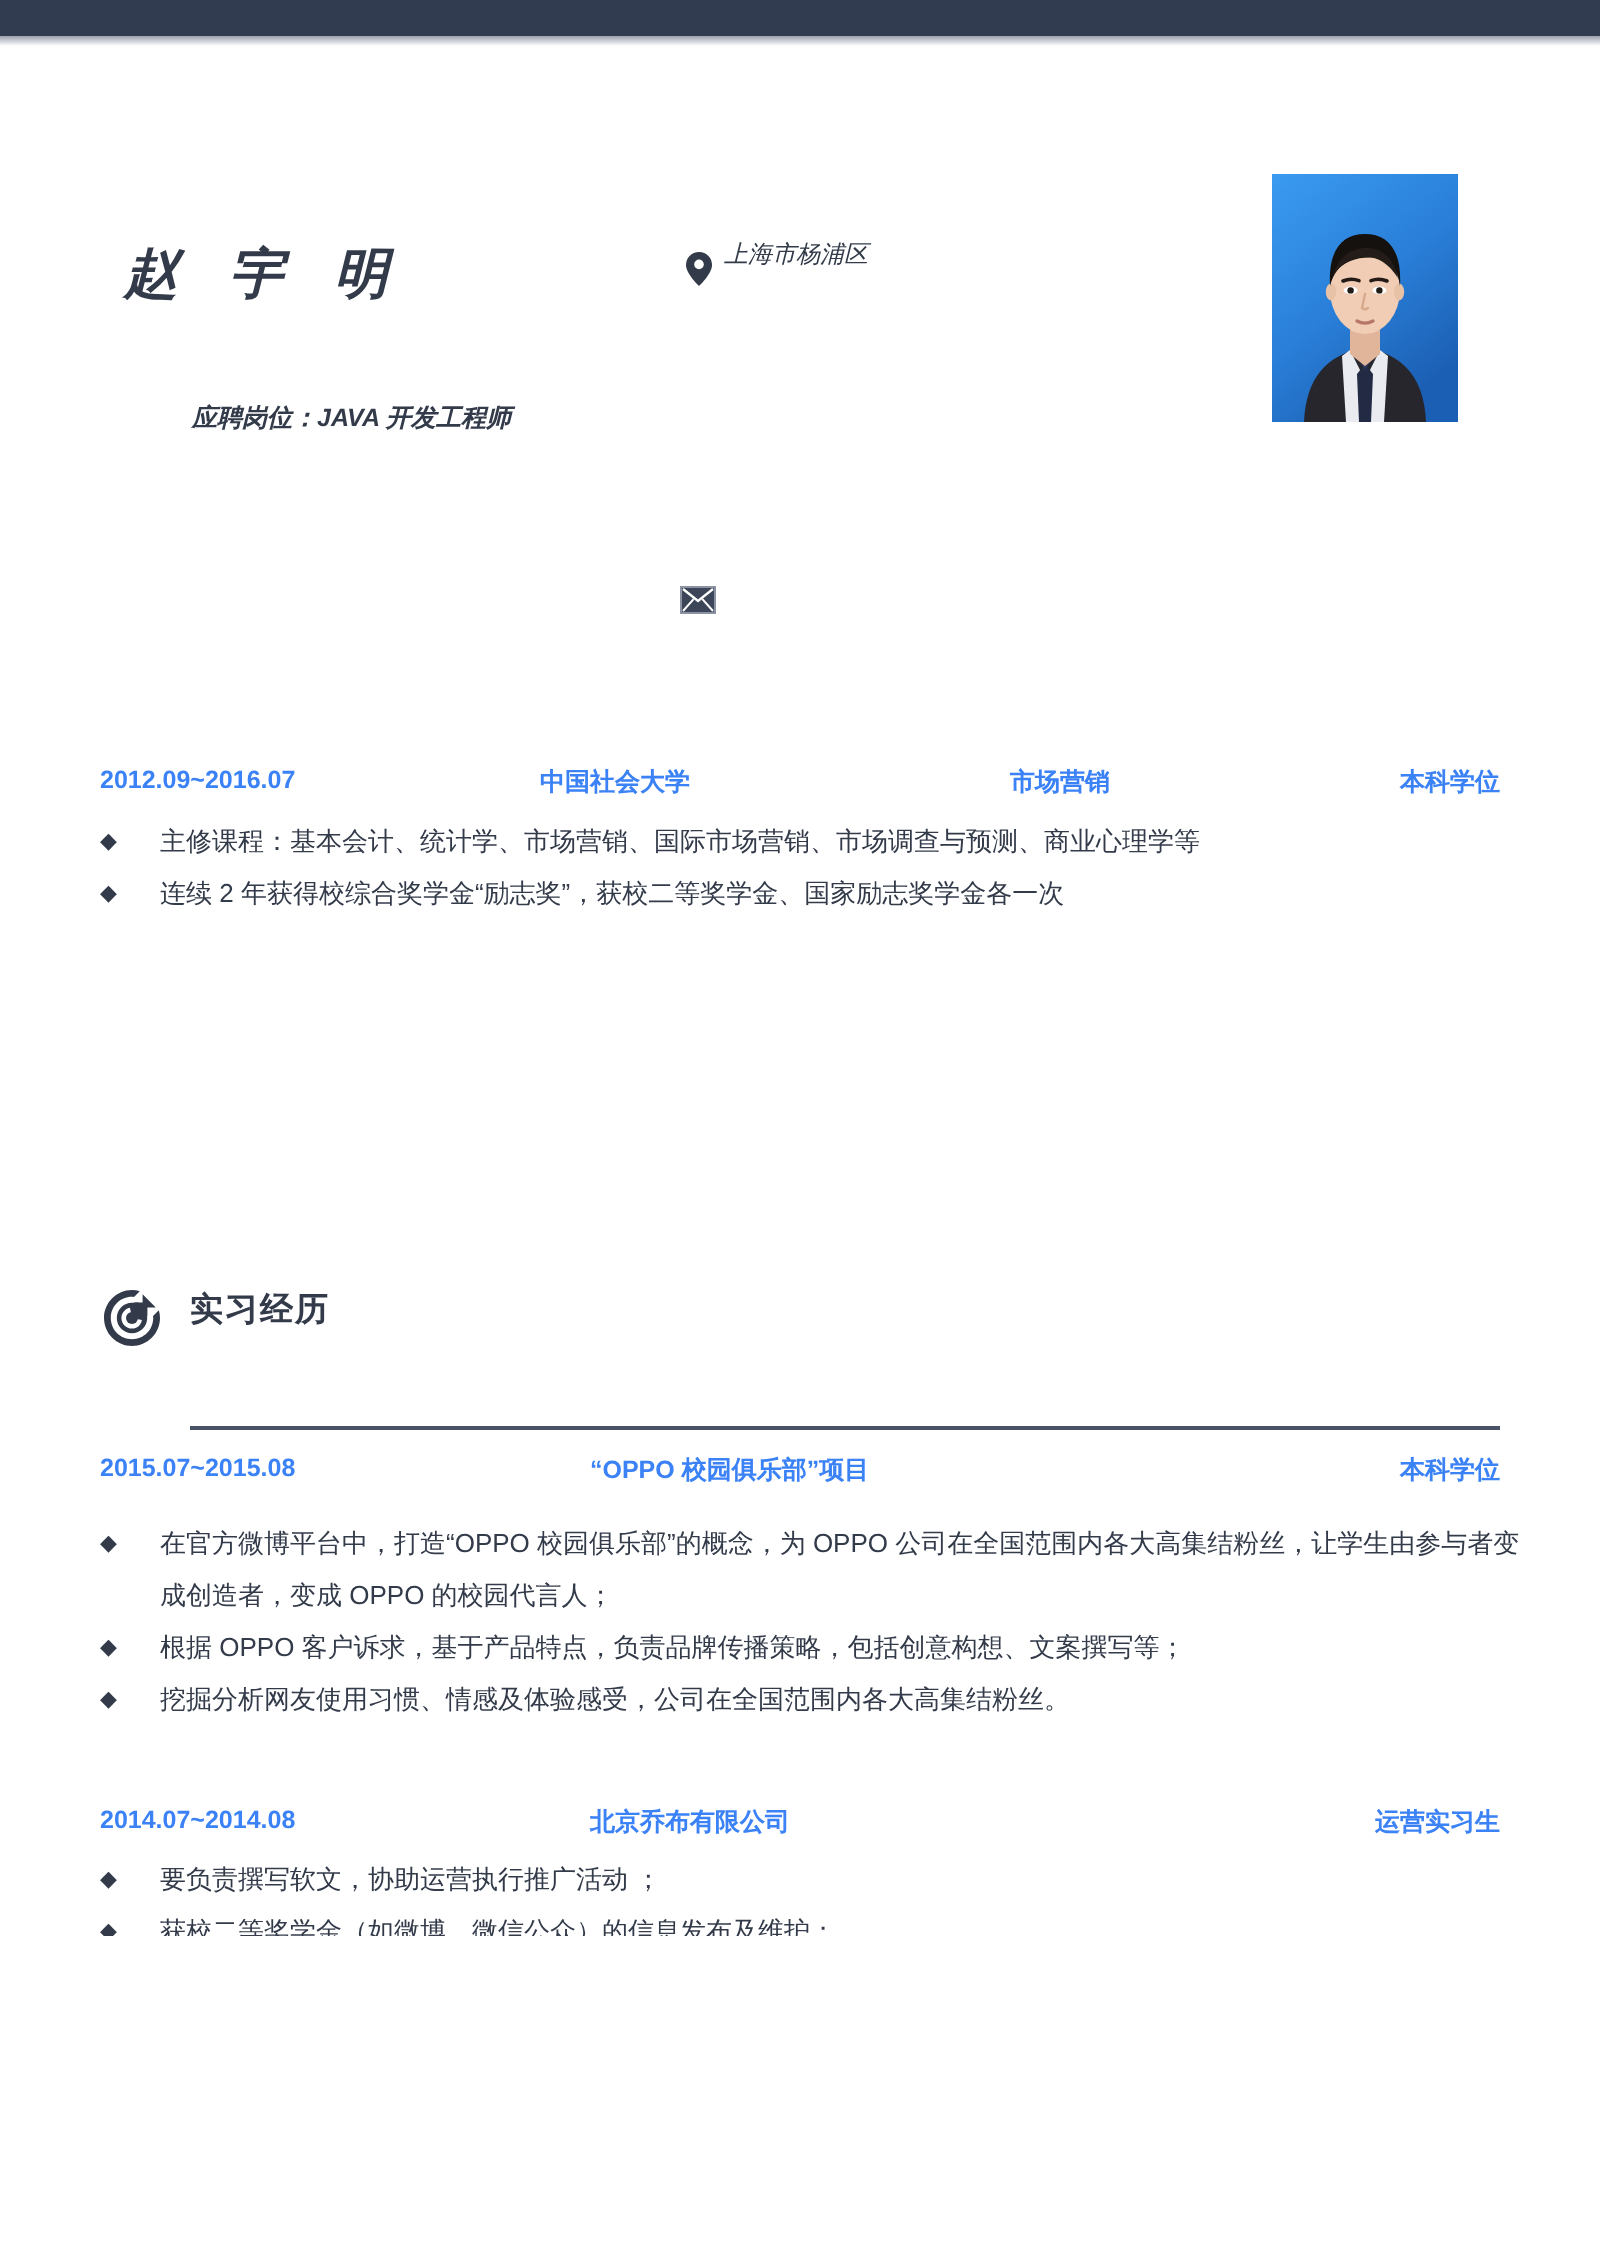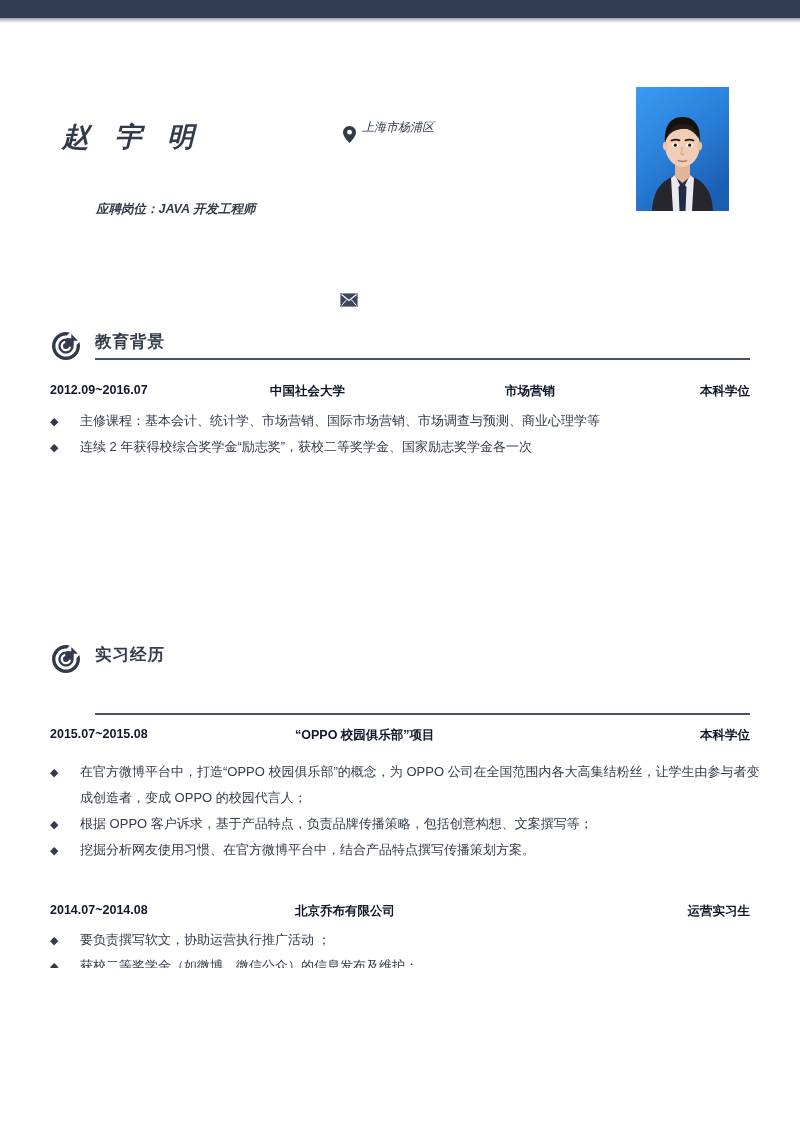--- a/index.html
+++ b/index.html
@@ -153,21 +153,21 @@
   }
 
   
   .entry-row {
     position: absolute;
     left: 50px;
     width: 700px;
     height: 20px;
     font-size: 12.5px;
     font-weight: bold;
-    color: #0f172a;
+    color: #3b82f6;
     white-space: nowrap;
   }
   .entry-date { position: absolute; left: 0; top: 0; }
   .entry-org  { position: absolute; top: 0; }
   .entry-extra{ position: absolute; top: 0; }
   .entry-role { position: absolute; right: 0; top: 0; }
 
   .bullet {
     position: absolute;
     left: 50px;
@@ -263,32 +263,20 @@
         <circle cx="53.7" cy="58.2" r="1.6" fill="#221a14"></circle>
 
         <path d="M46.5 60 L45 67 Q46.5 68.2 48 67" stroke="#d8a98c" stroke-width="1.2" fill="none" stroke-linecap="round"></path>
 
         <path d="M42.5 73.5 Q46.5 75.6 50.5 73.5" stroke="#b8766a" stroke-width="1.6" fill="none" stroke-linecap="round"></path>
       </svg>
     </div>
 
   </div>
 
-  <div class="section-head" style="top:305px;">
-    <span class="section-icon">
-      <svg width="32" height="32" viewBox="0 0 32 32">
-        <path d="M16 2 C8.3 2 2 8.3 2 16 C2 23.7 8.3 30 16 30 C23.7 30 30 23.7 30 16 C30 14.6 29.8 13.3 29.4 12.1 L26.5 15 C26.6 15.3 26.6 15.7 26.6 16 C26.6 21.9 21.9 26.6 16 26.6 C10.1 26.6 5.4 21.9 5.4 16 C5.4 10.1 10.1 5.4 16 5.4 C16.3 5.4 16.7 5.4 17 5.5 L19.9 2.6 C18.7 2.2 17.4 2 16 2 Z" fill="#333b4a"></path>
-        <path d="M16 8.4 C11.8 8.4 8.4 11.8 8.4 16 C8.4 20.2 11.8 23.6 16 23.6 C20.2 23.6 23.6 20.2 23.6 16 C23.6 15.5 23.55 15.05 23.45 14.6 L20.9 17.15 C20.6 19.5 18.5 21.3 16 21.3 C13.1 21.3 10.7 18.9 10.7 16 C10.7 13.1 13.1 10.7 16 10.7 C16.35 10.7 16.7 10.73 17 10.8 L19.45 8.35 C18.4 8.0 17.25 8.4 16 8.4 Z" fill="#333b4a"></path>
-        <circle cx="16" cy="16" r="3" fill="#333b4a"></circle>
-        <path d="M21.3 4.1 L21.3 8.3 L17.1 8.3 L14.9 10.5 L16 16 L21.5 17.1 L23.7 14.9 L23.7 10.7 L27.9 10.7 L21.3 4.1 Z" fill="#333b4a"></path>
-      </svg>
-    </span>
-    <span class="section-title">教育背景</span>
-    <span class="section-rule" style="top:30px;"></span>
-  </div>
 
   <div class="entry-row" style="top:360px;">
     <span class="entry-date">2012.09~2016.07</span>
     <span class="entry-org" style="left:220px;">中国社会大学</span>
     <span class="entry-extra" style="left:455px;">市场营销</span>
     <span class="entry-role">本科学位</span>
   </div>
 
   <div class="bullet" style="top:385px;">
     <span class="dia">◆</span>
@@ -321,21 +309,21 @@
   <div class="bullet" style="top:736px;">
     <span class="dia">◆</span>
     <span class="btxt">在官方微博平台中，打造“OPPO 校园俱乐部”的概念，为 OPPO 公司在全国范围内各大高集结粉丝，让学生由参与者变成创造者，变成 OPPO 的校园代言人；</span>
   </div>
   <div class="bullet" style="top:788px;">
     <span class="dia">◆</span>
     <span class="btxt">根据 OPPO 客户诉求，基于产品特点，负责品牌传播策略，包括创意构想、文案撰写等；</span>
   </div>
   <div class="bullet" style="top:814px;">
     <span class="dia">◆</span>
-    <span class="btxt">挖掘分析网友使用习惯、在官方微博平台中，结合产品特点撰写传播策划方案。</span>
+    <span class="btxt">挖掘分析网友使用习惯、情感及体验感受，公司在全国范围内各大高集结粉丝。</span>
   </div>
 
   <div class="entry-row" style="top:880px;">
     <span class="entry-date">2014.07~2014.08</span>
     <span class="entry-org" style="left:245px;">北京乔布有限公司</span>
     <span class="entry-role">运营实习生</span>
   </div>
 
   <div class="bullet" style="top:904px;">
     <span class="dia">◆</span>

